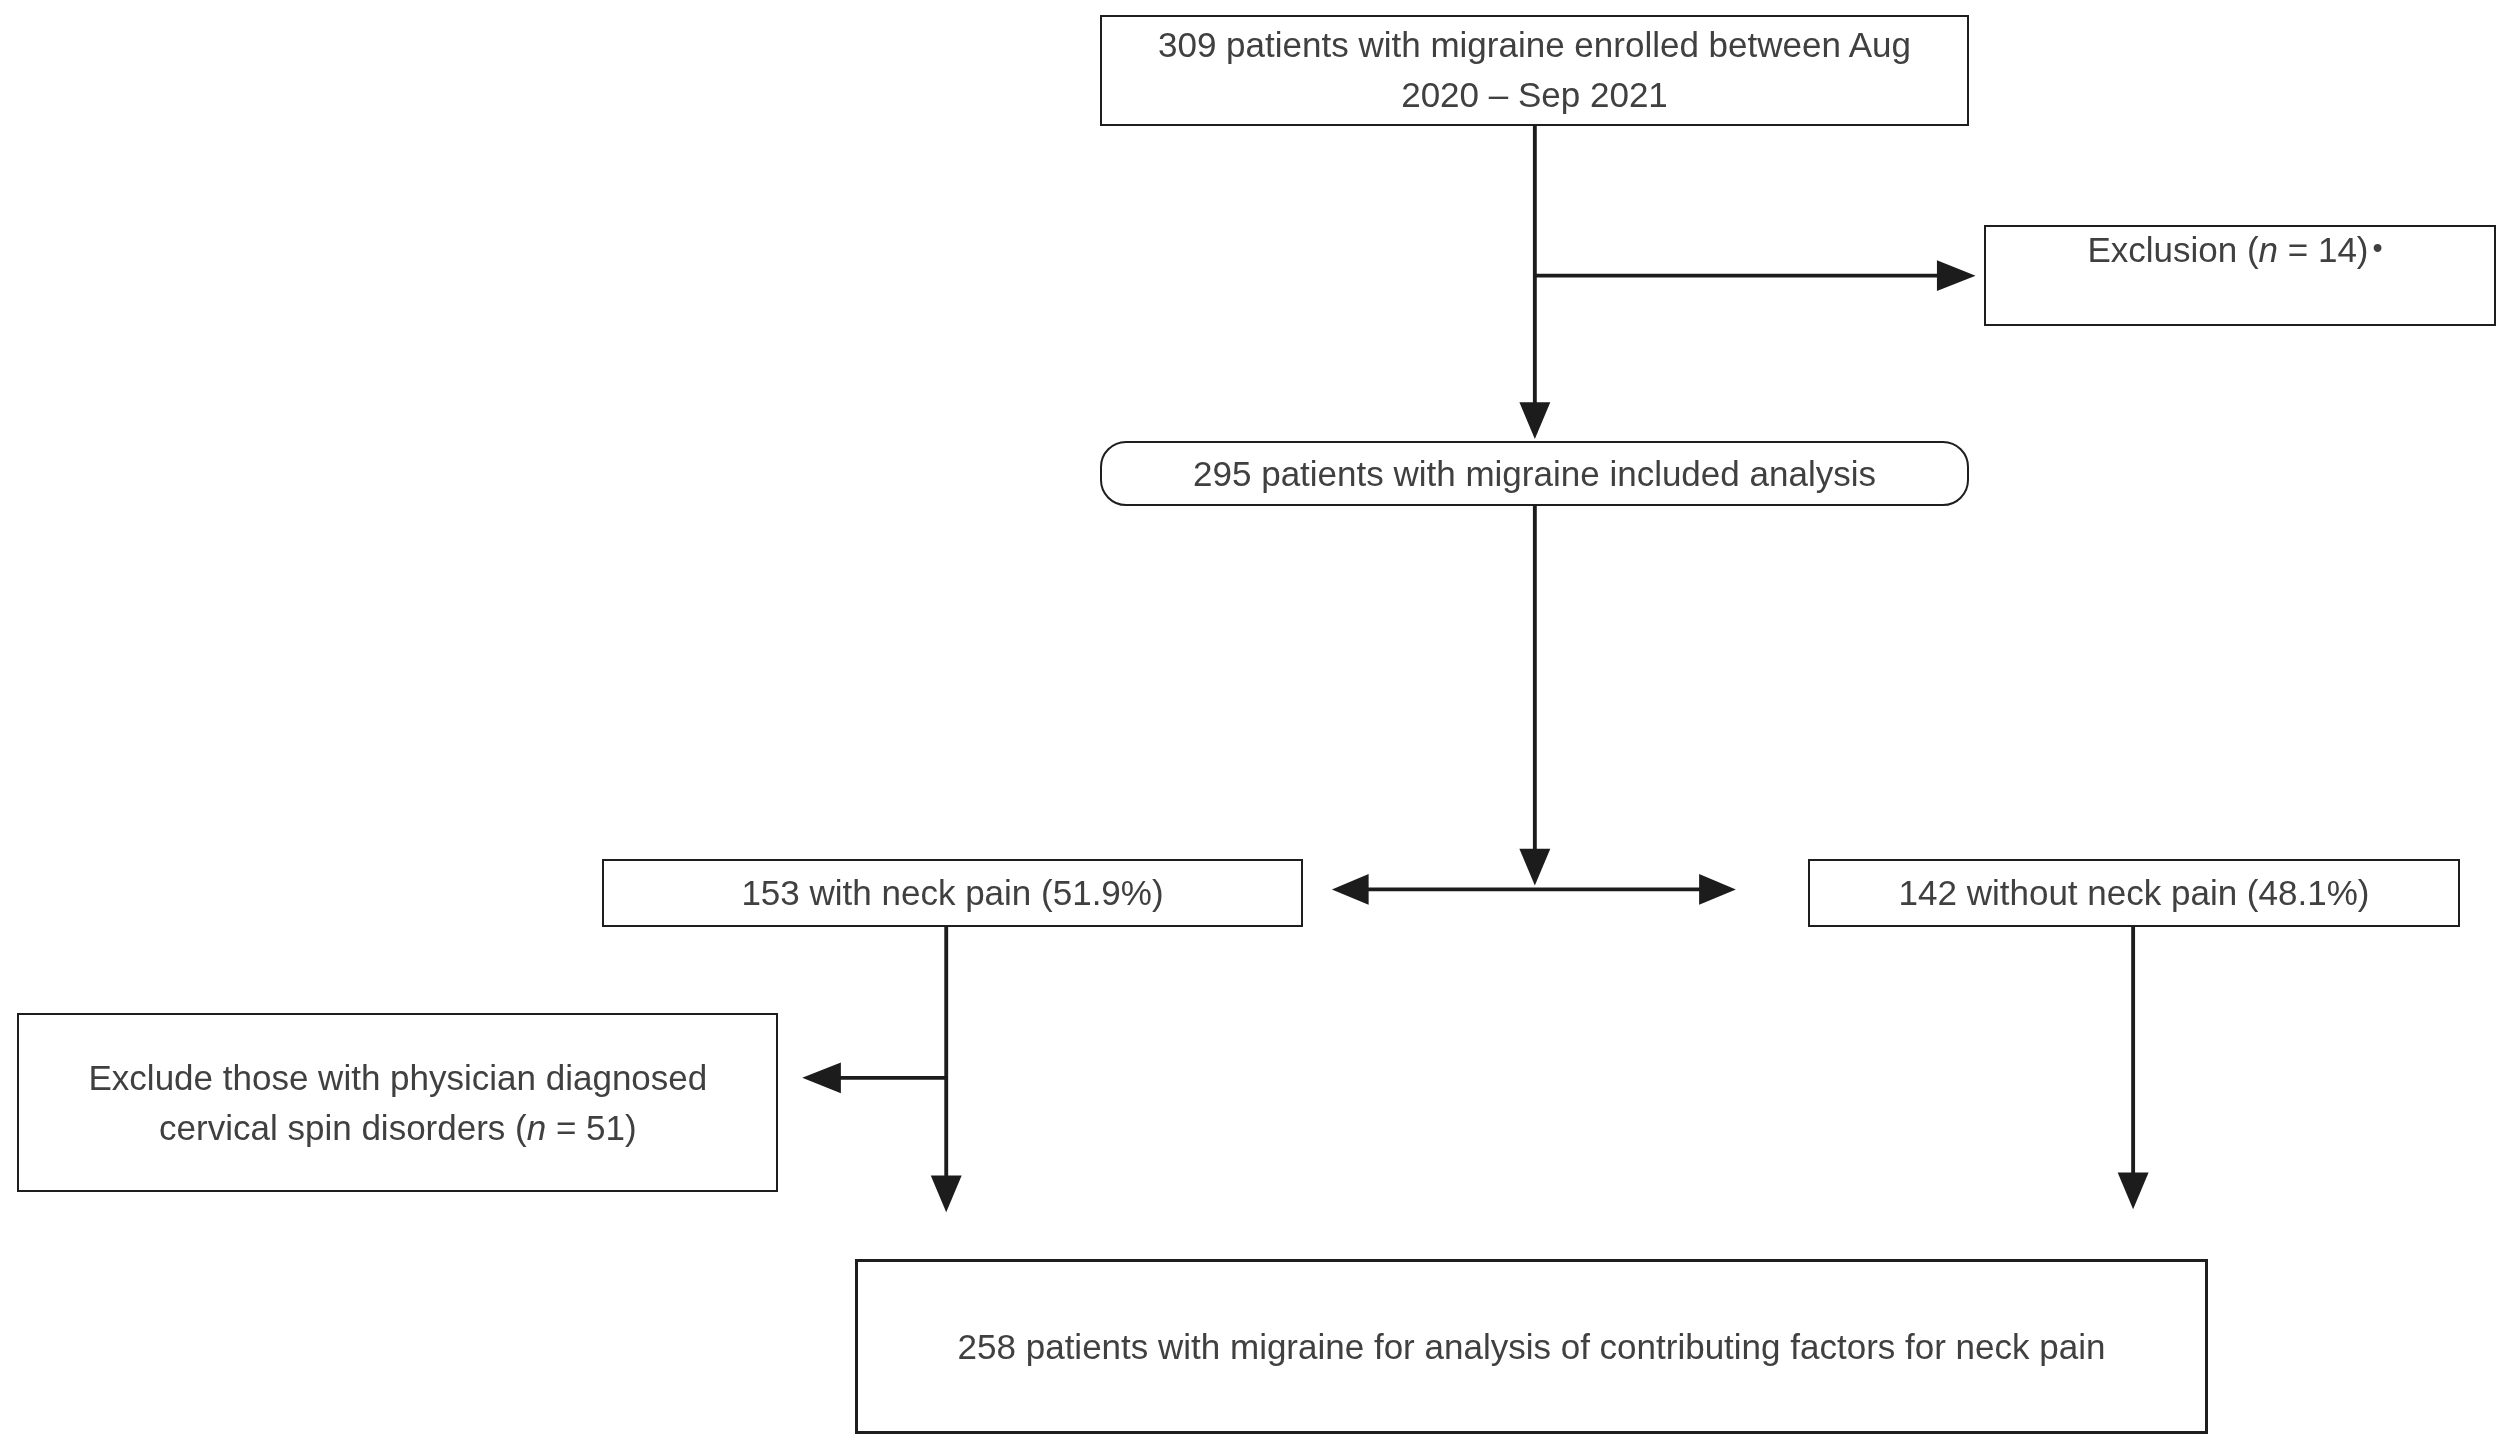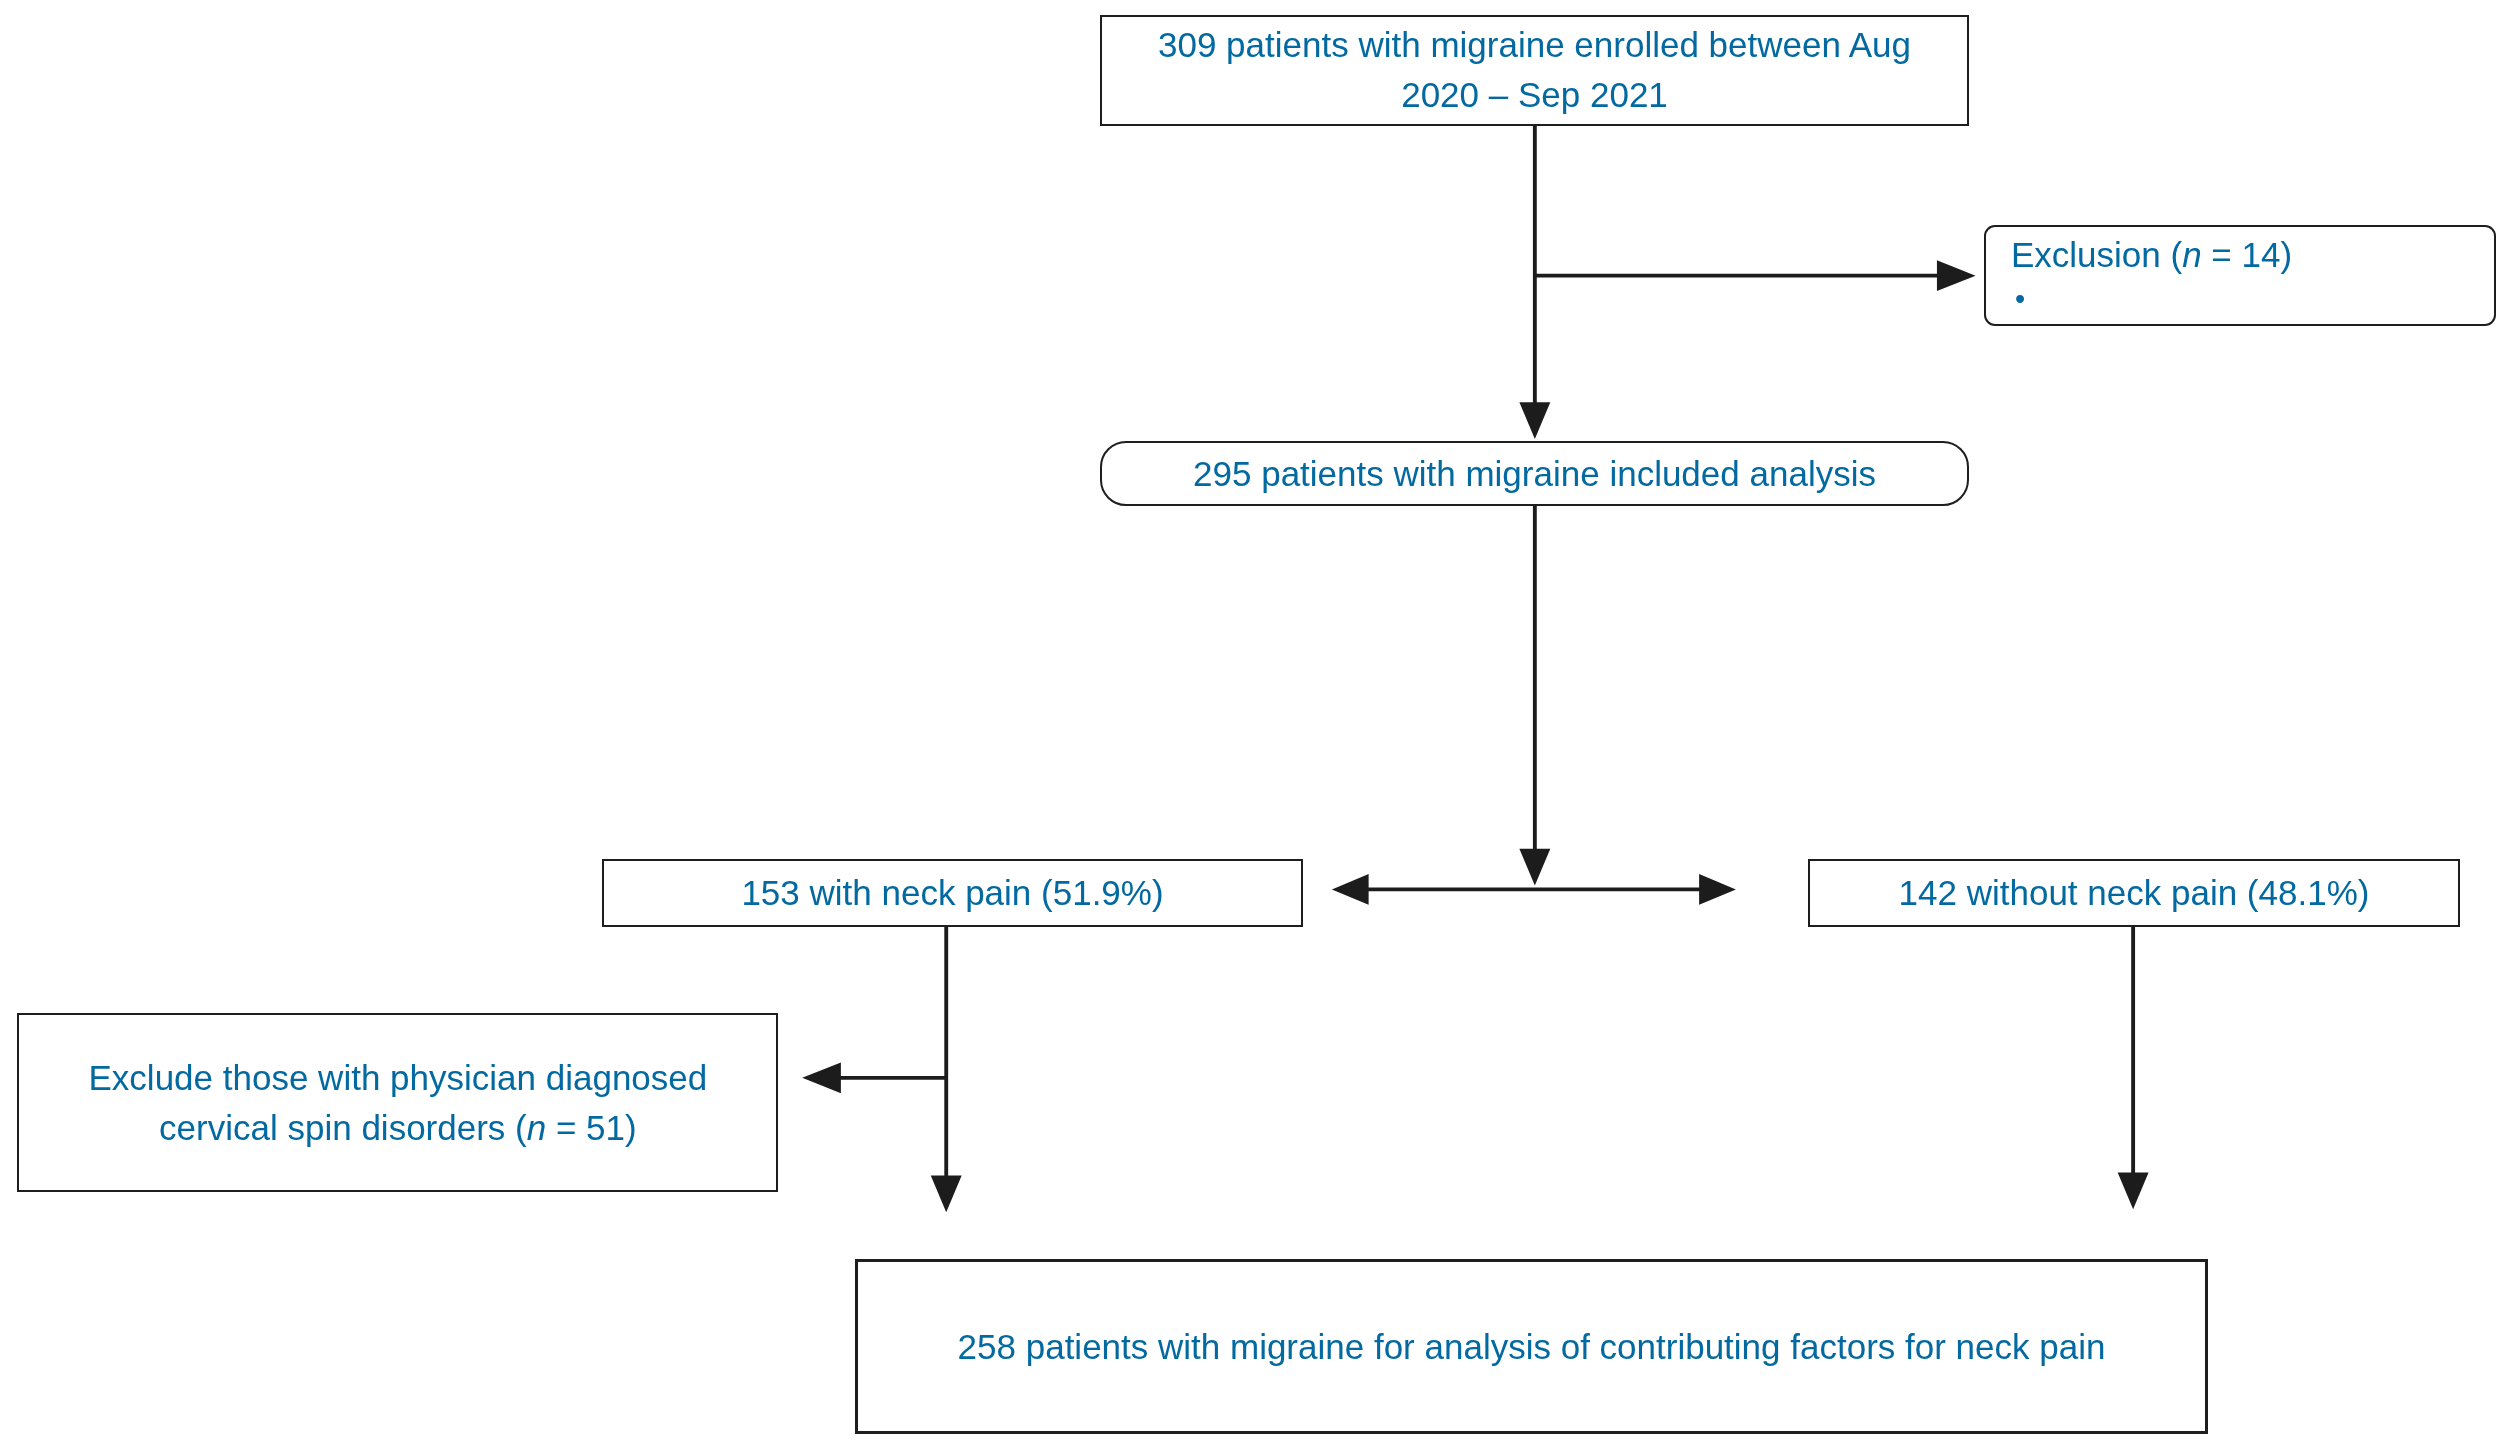--- a/index.html
+++ b/index.html
@@ -2,21 +2,21 @@
 <html><head>
 <meta charset="utf-8">
 <style>
   html, body { margin: 0; padding: 0; background: #ffffff; }
   .canvas {
     position: relative;
     width: 2512px;
     height: 1455px;
     background: #ffffff;
     font-family: "Liberation Sans", sans-serif;
-    color: #0369a1;
+    color: #404040;
     overflow: hidden;
   }
   .arrow-layer {
     position: absolute;
     left: 0; top: 0;
     width: 2512px;
     height: 1455px;
   }
   .arrow-layer line { stroke: #1c1c1c; stroke-width: 4; }
   .arrow-layer polygon { fill: #1c1c1c; }
@@ -27,22 +27,22 @@
     background: #ffffff;
     display: flex;
     align-items: center;
     justify-content: center;
     text-align: center;
     font-size: 35px;
     line-height: 1.42;
   }
   .box-enrolled { left: 1100px; top: 14.5px;  width: 869px;  height: 111px; padding: 0 27px; }
   .box-excl14  { left: 1984px; top: 225px; width: 512px;  height: 101px;
-                 flex-direction: column; align-items: flex-start; justify-content: center;
-                 text-align: left; padding-left: 25px; line-height: 1.3; border-radius: 11px; }
+                 align-items: flex-start; justify-content: center;
+                 text-align: left; padding-left: 25px; line-height: 1.3; }
   .box-included{ left: 1100px; top: 441px; width: 869px;  height: 65px; border-radius: 26px; }
   .box-153     { left: 602px;  top: 841px; width: 701px;  height: 68px; margin-top: 18px; }
   .box-142     { left: 1808px; top: 859px; width: 652px;  height: 68px; }
   .box-excl37  { left: 17.4px;   top: 1013px; width: 761px; height: 179px; padding: 0 17.4px; }
   .box-final   { left: 855px;  top: 1259px; width: 1353px; height: 175px; border-width: 3.9px; }
   .nvar { font-style: italic; }
   .bullet-row { display: flex; align-items: baseline; margin-top: 2.9px; }
   .bullet-glyph { font-size: 29px; margin: 0 35px 0 3.9px; }
   .bullet-text { font-size: 34px; }
 </style>

